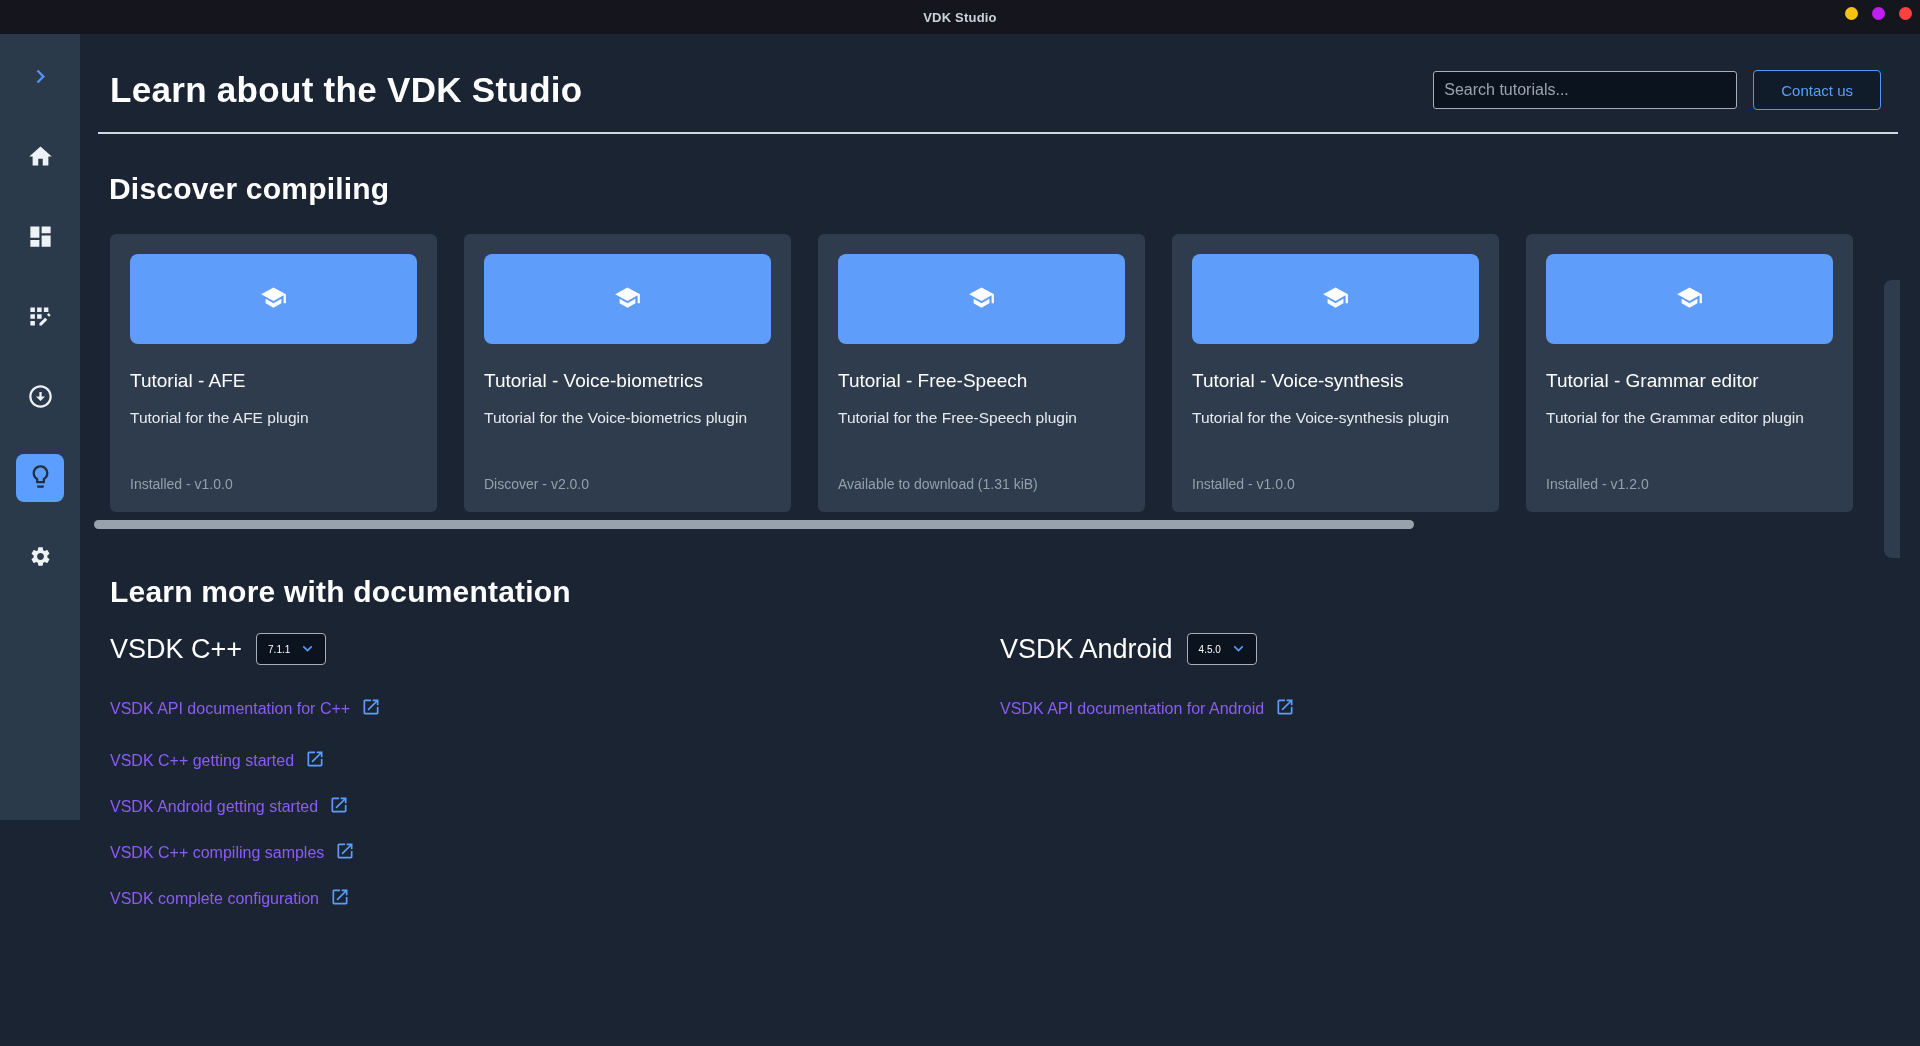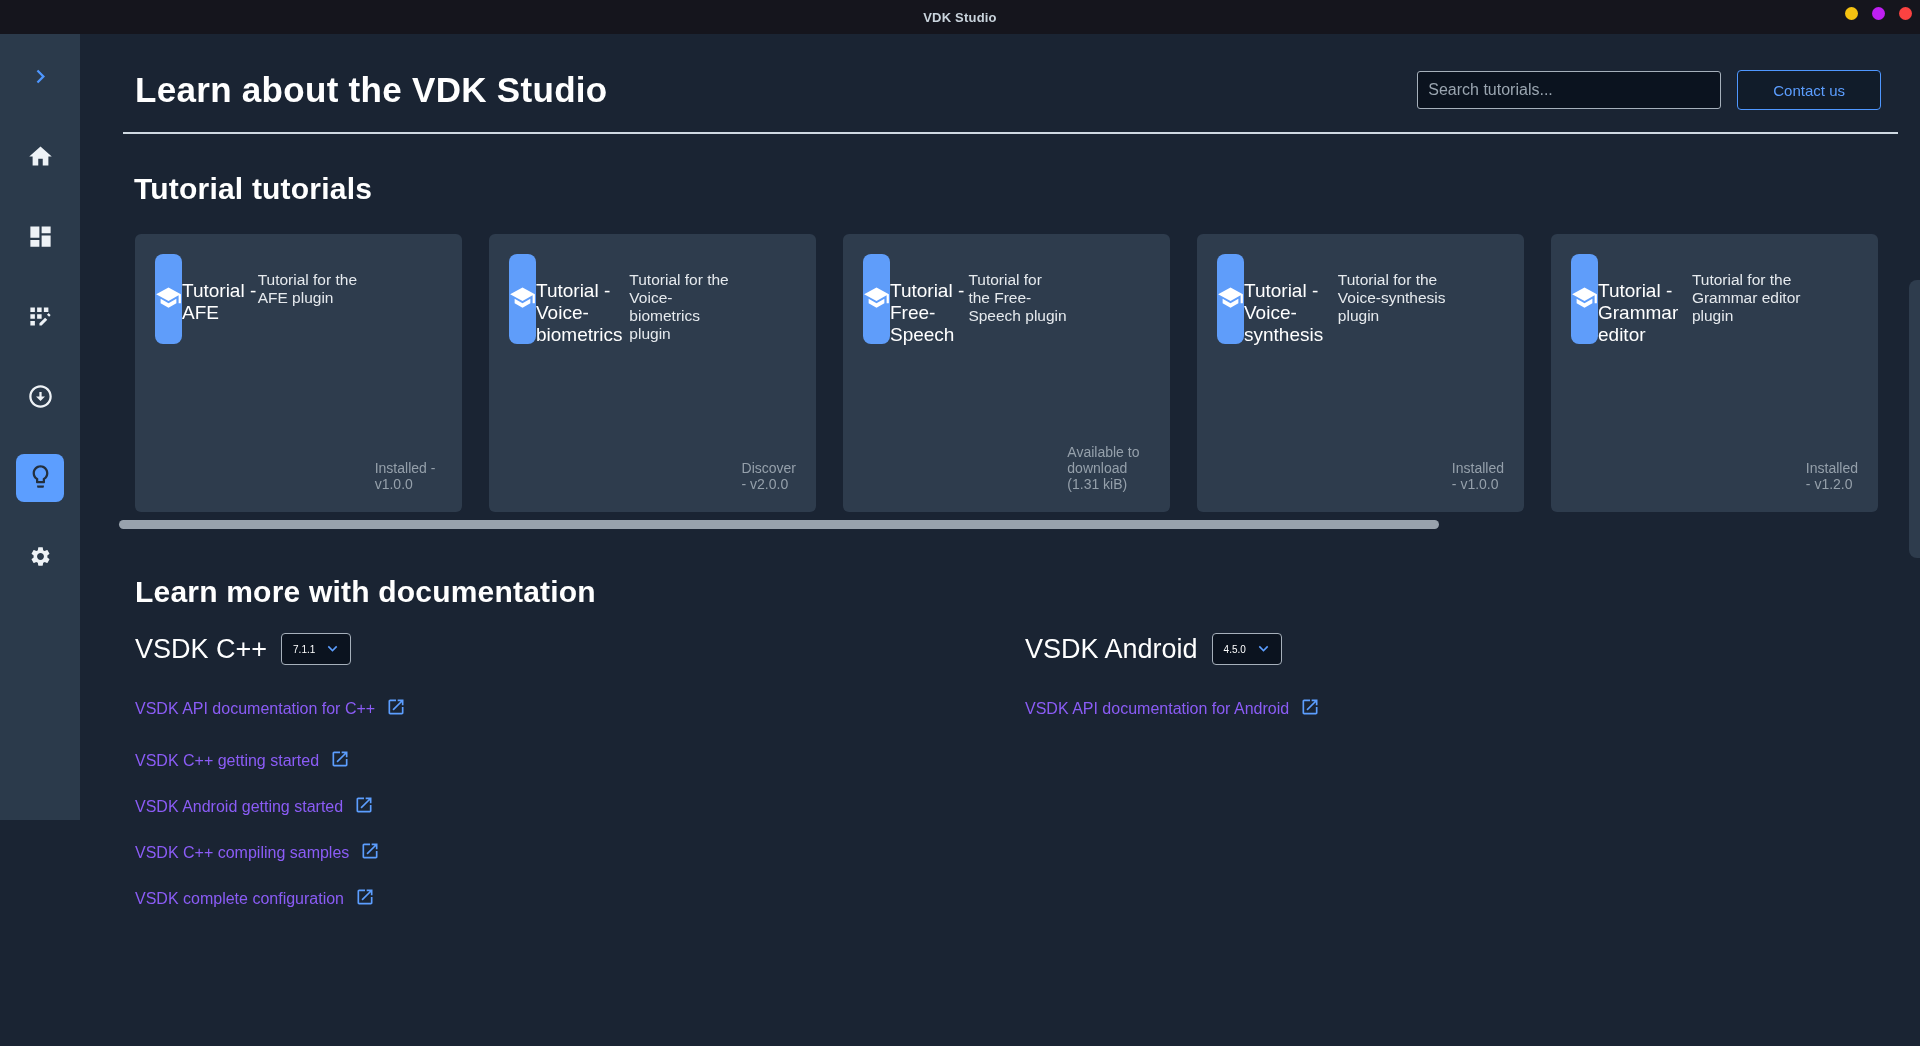--- a/index.html
+++ b/index.html
@@ -7,21 +7,21 @@
               font-family:"Liberation Sans", sans-serif; }
 
   
   .titlebar { position:relative; height:34px; background:#15151d;
               display:flex; align-items:center; justify-content:center; }
   .titlebar .app-title { color:#c9d3dc; font-size:13px; font-weight:bold; letter-spacing:.2px; }
   .window-dots { position:absolute; right:8px; top:0; height:26px; display:flex; align-items:center; gap:14px; }
   .dot { width:13px; height:13px; border-radius:50%; }
 
   
-  .shell { display:flex; height:786px;gap:25px; }
+  .shell { display:flex; height:786px; }
 
   
   .sidebar { position:relative; width:80px; background:#2b3a4b; flex:none; }
   .nav-item { position:absolute; left:16px; width:48px; height:48px; border-radius:8px;
               display:flex; align-items:center; justify-content:center; color:#eef2f6; cursor:pointer; }
   .nav-item svg { width:27px; height:27px; fill:currentColor; }
   .nav-expand   { top:20px;  color:#4f97ff; }
   .nav-home     { top:100px; }
   .nav-dash     { top:180px; }
   .nav-grid     { top:260px; }
@@ -32,33 +32,33 @@
 
   
   .content { position:relative; flex:1; background:#1a2433; }
 
   .header-row { display:flex; align-items:center; margin:36px 39px 0 30px; }
   .page-title { color:#fff; font-size:35px; font-weight:bold; letter-spacing:.3px; flex:1; }
   .search-input { width:304px; height:38px; background:#0b131f; border:1px solid #a6b0bb;
                   border-radius:3px; color:#e6eaee; font-size:16px; padding:15px 10px;
                   font-family:"Liberation Sans", sans-serif; outline:none; }
   .search-input::placeholder { color:#9aa5b0; }
-  .contact-btn { margin-left:16px; height:40px; padding:0 35px; background:#111c2a;
+  .contact-btn { margin-left:16px; height:40px; padding:0 27px; background:#111c2a;
                  border:1.5px solid #4f97ff; border-radius:4px; color:#5c9eff;
                  font-size:15px; font-family:"Liberation Sans", sans-serif; cursor:pointer; }
 
   .divider { margin:22px 22px 0 18px; border-top:2px solid #cfd9e2; }
 
   .section-heading { color:#fff; font-size:30px; font-weight:bold; letter-spacing:.2px; }
   .discover-heading { margin:38px 0 0 29px; }
 
   
   .cards-row { display:flex; gap:27px; margin-top:28px; padding-left:30px; height:278px; }
   .card { width:327px; height:278px; flex:none; background:#2e3c4d; border-radius:6px;
-          padding:20px; display:flex; cursor:pointer; }
+          padding:20px; display:flex; flex-direction:column; cursor:pointer; }
   .card-banner { height:90px; border-radius:8px; background:#5f9dfa;
                  display:flex; align-items:center; justify-content:center; }
   .card-banner svg { width:27px; height:27px; fill:#fff; }
   .card-title  { margin-top:26px; color:#fff; font-size:19px; }
   .card-desc   { margin-top:17px; color:#e6eaee; font-size:15.5px; }
   .card-status { margin-top:auto; color:#95a0ab; font-size:14px; }
   .partial-card { position:absolute; left:1804px; top:246px; width:16px; height:278px;
                   background:#2e3c4d; border-radius:8px 0 0 8px; }
 
   .h-scrollbar { margin:8px 0 0 14px; width:1320px; height:9px; background:#98a2ad;
@@ -159,21 +159,21 @@
   <div class="content">
 
     <div class="header-row">
       <h1 class="page-title">Learn about the VDK Studio</h1>
       <input class="search-input" type="text" placeholder="Search tutorials..." style="">
       <button class="contact-btn">Contact us</button>
     </div>
 
     <div class="divider"></div>
 
-    <h2 class="section-heading discover-heading">Tutorial tutorials</h2>
+    <h2 class="section-heading discover-heading">Discover compiling</h2>
 
     <div class="cards-row">
 
       <div class="card">
         <div class="card-banner">
           <span>
             <svg viewBox="0 0 24 24" width="27" height="27" fill="#fff">
                 <path d="M5 13.18v4L12 21l7-3.82v-4L12 17l-7-3.82zM12 3L1 9l11 6 9-4.91V17h2V9L12 3z"></path>
               </svg>
           </span>

